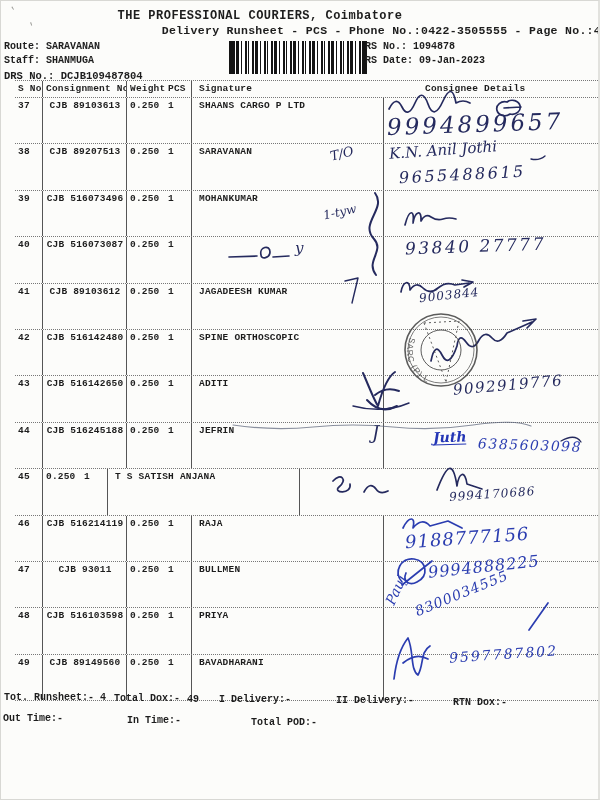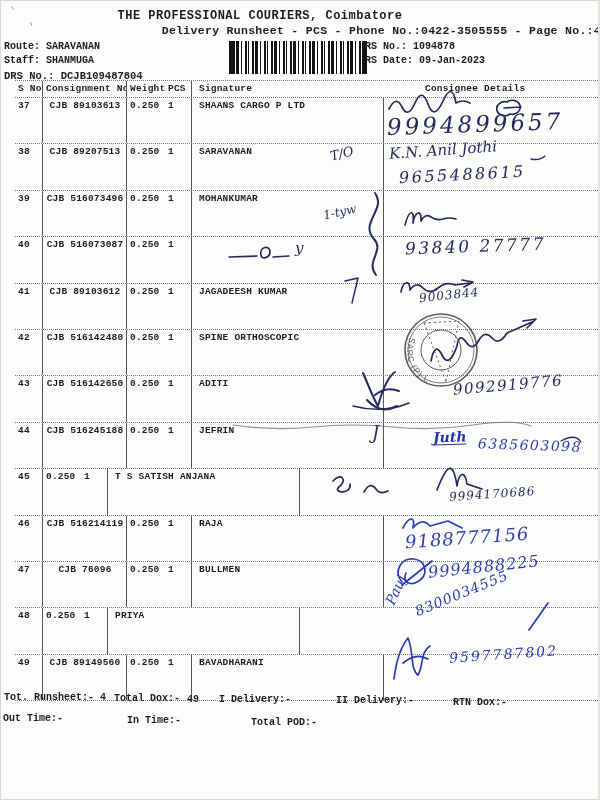--- a/index.html
+++ b/index.html
@@ -147,27 +147,28 @@
     </div>
     <div class="tr data">
       <div class="td c-sno">46</div>
       <div class="td c-cons">CJB 516214119</div>
       <div class="td c-wp"><span class="w">0.250</span><span>1</span></div>
       <div class="td c-consignee">RAJA</div>
       <div class="td c-sig"></div>
     </div>
     <div class="tr data">
       <div class="td c-sno">47</div>
-      <div class="td c-cons">CJB 76096</div>
+      <div class="td c-cons">CJB 93011</div>
       <div class="td c-wp"><span class="w">0.250</span><span>1</span></div>
       <div class="td c-consignee">BULLMEN</div>
       <div class="td c-sig"></div>
     </div>
     <div class="tr data">
       <div class="td c-sno">48</div>
+      <div class="td c-cons">CJB 516103598</div>
       <div class="td c-wp"><span class="w">0.250</span><span>1</span></div>
       <div class="td c-consignee">PRIYA</div>
       <div class="td c-sig"></div>
     </div>
     <div class="tr data">
       <div class="td c-sno">49</div>
       <div class="td c-cons">CJB 89149560</div>
       <div class="td c-wp"><span class="w">0.250</span><span>1</span></div>
       <div class="td c-consignee">BAVADHARANI</div>
       <div class="td c-sig"></div>

